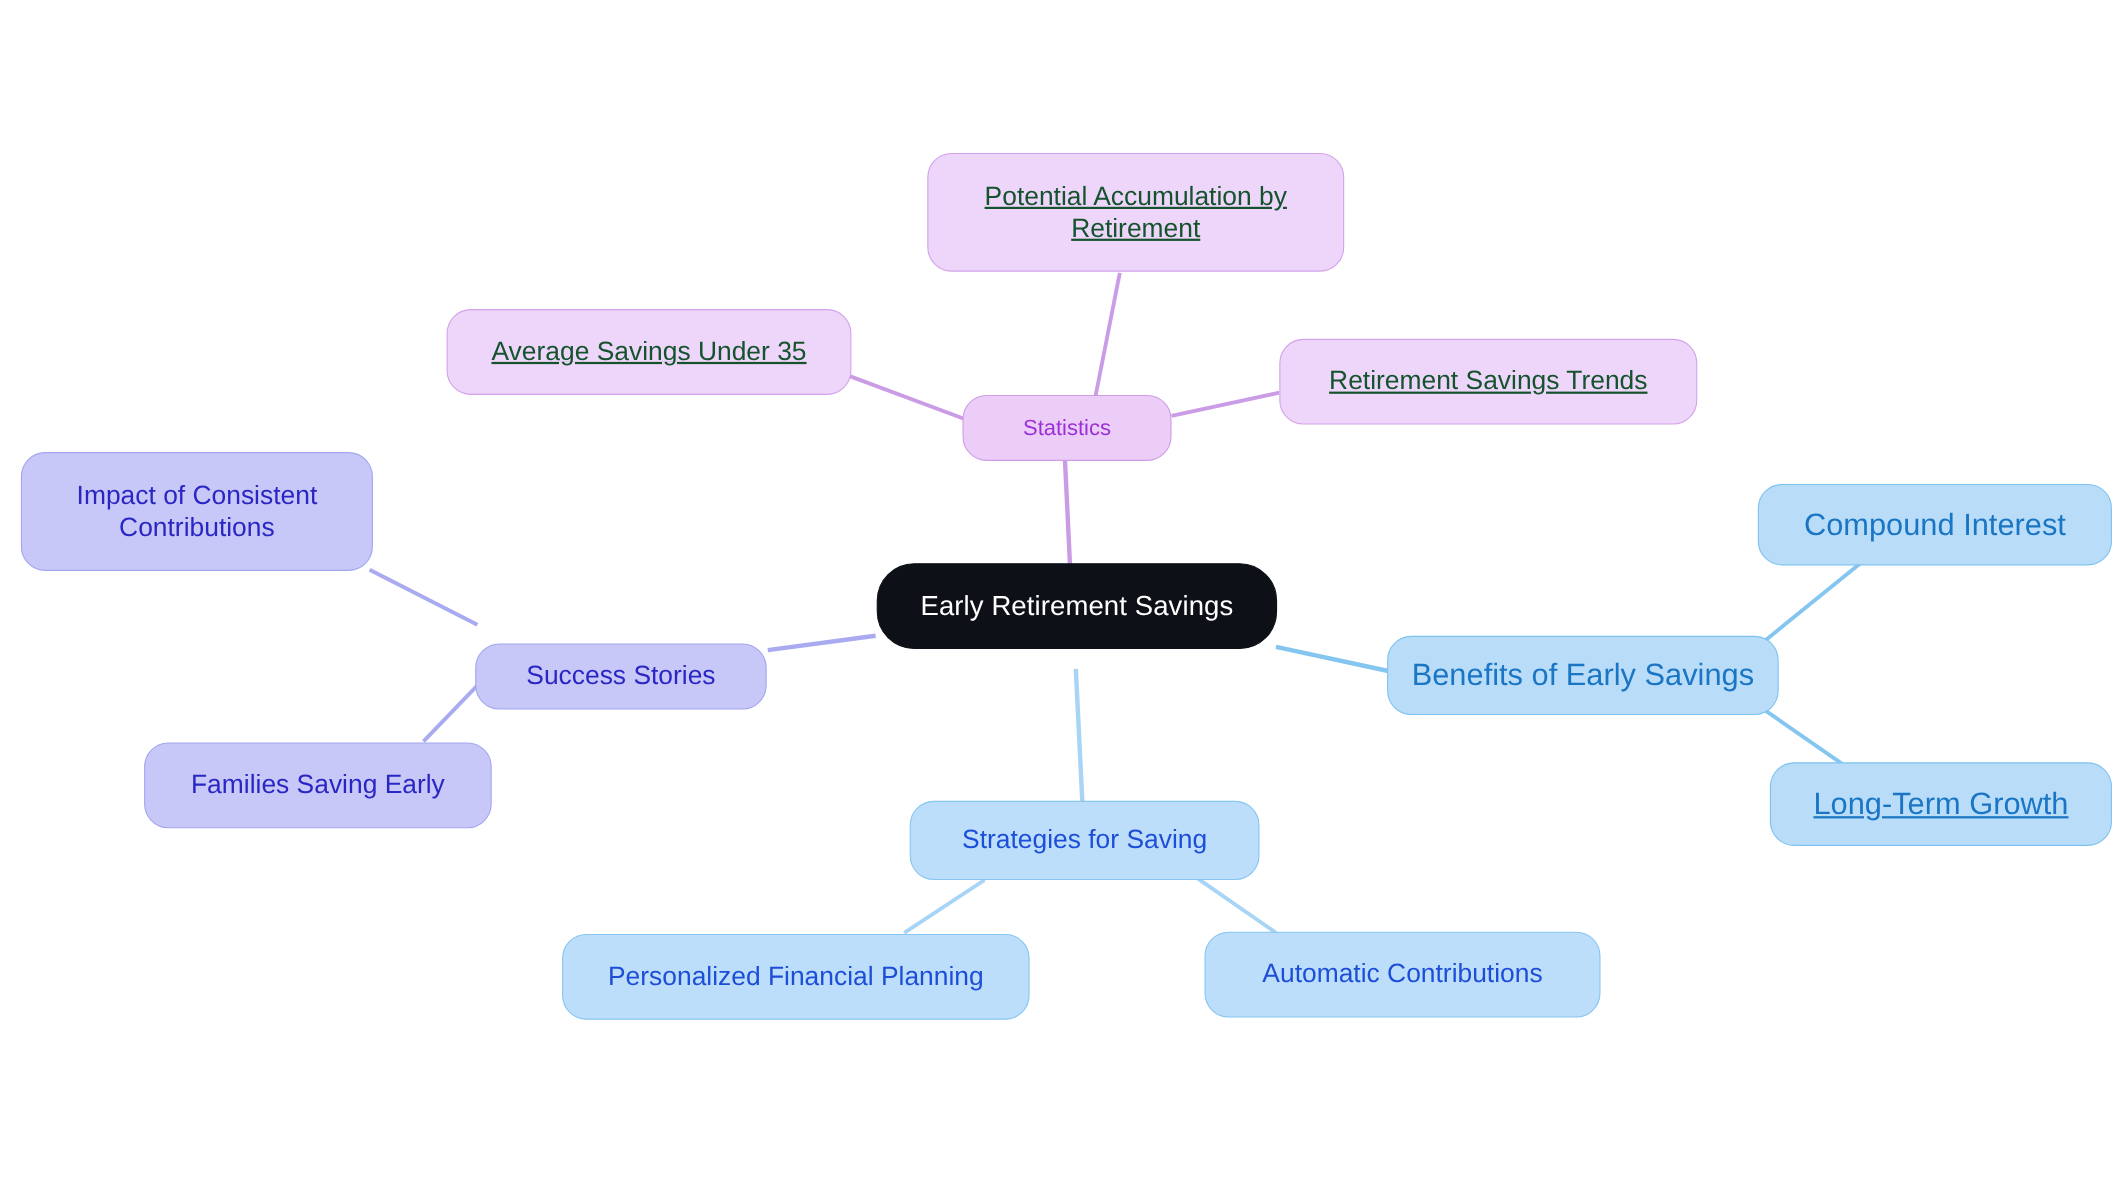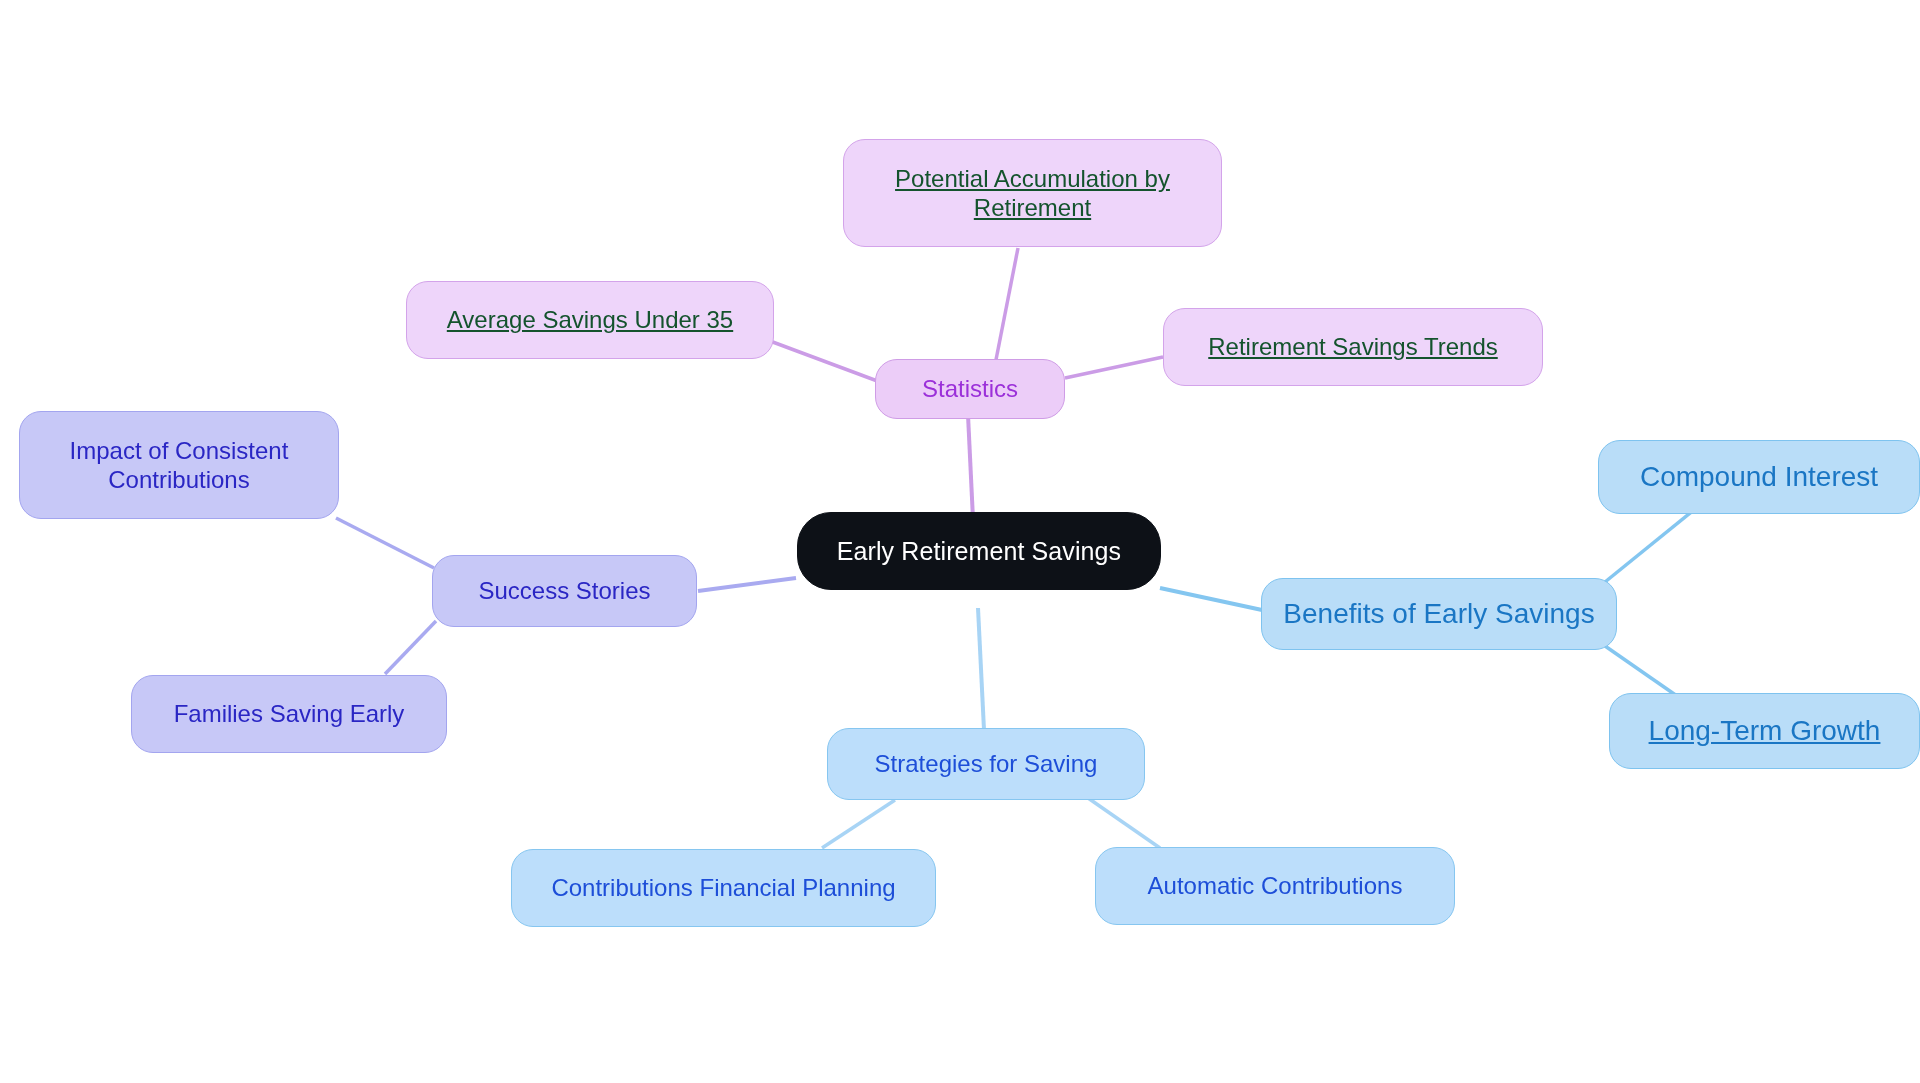--- a/index.html
+++ b/index.html
@@ -53,21 +53,21 @@
     color: #ffffff;
     font-size: 25px;
     border-radius: 34px;
     letter-spacing: 0.1px;
   }
 
   .node.purple {
     background: #eccdf8;
     border-color: #cf9ce6;
     color: #9b30d9;
-    font-size: 24px;
+    font-size: 20px;
   }
 
   .node.purple-light {
     background: #eed5fa;
     border-color: #d3a3ea;
     color: #14532d;
     font-size: 24px;
     text-decoration: underline;
   }
 
@@ -157,28 +157,28 @@
 
   <div class="node blue" style="left:1609px; top:693px; width:311px; height:76px;text-decoration:underline;">
     <span>Long-Term Growth</span>
   </div>
 
   <div class="node blue-deep" style="left:827px; top:728px; width:318px; height:72px;">
     <span>Strategies for Saving</span>
   </div>
 
   <div class="node blue-deep" style="left:511px; top:849px; width:425px; height:78px;">
-    <span>Contributions Financial Planning</span>
+    <span>Personalized Financial Planning</span>
   </div>
 
   <div class="node blue-deep" style="left:1095px; top:847px; width:360px; height:78px;">
     <span>Automatic Contributions</span>
   </div>
 
-  <div class="node periwinkle" style="left:432px; top:555px; width:265px; height:72px;">
+  <div class="node periwinkle" style="left:432px; top:585px; width:265px; height:60px;">
     <span>Success Stories</span>
   </div>
 
   <div class="node periwinkle" style="left:19px; top:411px; width:320px; height:108px;">
     <span>Impact of Consistent
 Contributions</span>
   </div>
 
   <div class="node periwinkle" style="left:131px; top:675px; width:316px; height:78px;">
     <span>Families Saving Early</span>

